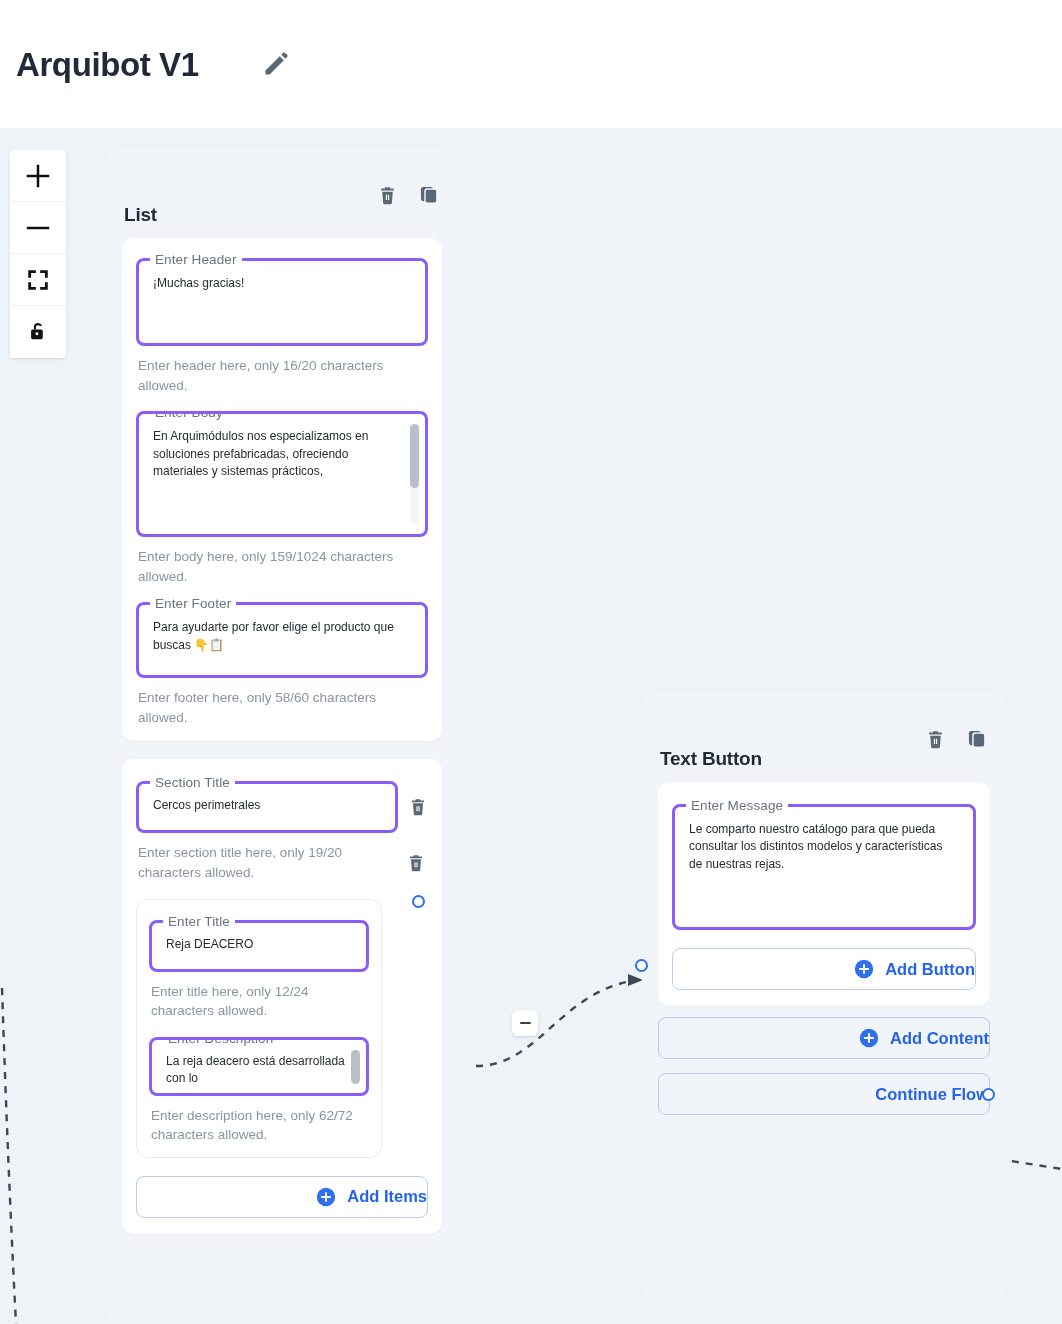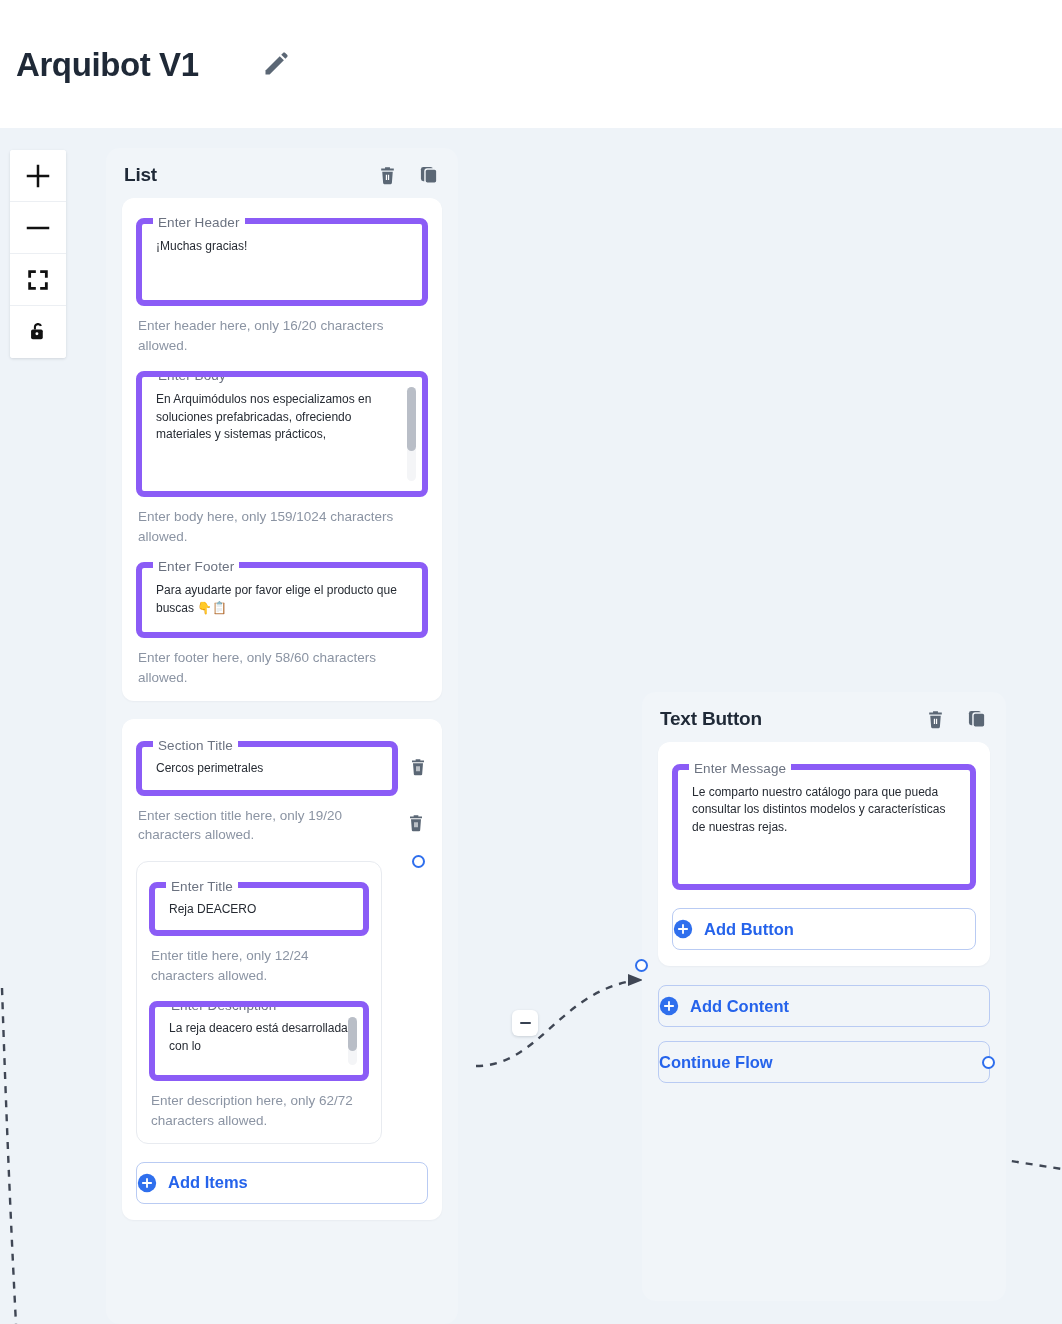--- a/index.html
+++ b/index.html
@@ -53,35 +53,36 @@
   .node {
     position: absolute; background: #f1f5f9; border-radius: 14px;
     z-index: 10;
   }
   .node-head {
     display: flex; align-items: center; padding: 16px 18px 12px 18px;
   }
   .node-title {
     font-size: 19px; font-weight: 700; color: #1f2937; flex: 1;
     letter-spacing: -0.2px;
+    margin-top: 40px;
   }
   .head-icons { display: flex; gap: 20px; align-items: center; }
   .icon-btn { cursor: pointer; display: flex; align-items: center; justify-content: center; }
 
   .node-body { padding: 0 16px 16px 16px; }
 
   .white-card {
     background: #ffffff; border-radius: 12px; padding: 16px 14px 10px 14px;
     box-shadow: 0 1px 2px rgba(15,23,42,0.04);
   }
 
   
   .field { position: relative; margin-top: 4px; }
   .field-box {
-    border: 6px solid #8b5cf6; border-radius: 8px;
+    border: 3px solid #8b5cf6; border-radius: 8px;
     padding: 14px 14px 12px 14px; background: #fff;
     position: relative;
   }
   .field-legend {
     position: absolute; top: -9px; left: 11px; background: #ffffff;
     padding: 0 5px; font-size: 13.5px; color: #6b7280; font-weight: 400;
     letter-spacing: 0.1px;
   }
   .field-val {
     font-size: 12px; color: #262b33; line-height: 1.45; word-wrap: break-word;
@@ -94,21 +95,21 @@
     position: absolute; right: 6px; top: 10px; bottom: 10px; width: 9px;
     border-radius: 5px; background: #f4f5f7;
   }
   .scroll-thumb {
     position: absolute; right: 6px; width: 9px; border-radius: 5px;
     background: #b9bec7;
   }
 
   
   .btn-outline {
-    display: flex; align-items: center; justify-content: flex-start; gap: 11px;
+    display: flex; align-items: center; justify-content: flex-end; gap: 11px;
     border: 1px solid #b9cbf3; border-radius: 8px; height: 42px;
     color: #2563eb; font-weight: 700; font-size: 16.5px; cursor: pointer;
     background: transparent; position: relative;
   }
   .btn-outline.onwhite { background: #ffffff; }
   .plus-circle { width: 20px; height: 20px; display: block; }
 
   
   .handle {
     width: 13px; height: 13px; border-radius: 50%;
@@ -256,21 +257,21 @@
 
             <div class="field">
               <div class="field-box" style="min-height:52px; padding-top:13px; padding-bottom:12px;">
                 <div class="field-legend">Enter Title</div>
                 <div class="field-val">Reja DEACERO</div>
               </div>
             </div>
             <div class="helper">Enter title here, only 12/24 characters allowed.</div>
 
             <div class="field" style="margin-top:16px;">
-              <div class="field-box" style="height:80px; overflow:hidden; padding-right:12px; padding-top:13px;">
+              <div class="field-box" style="height:59px; overflow:hidden; padding-right:12px; padding-top:13px;">
                 <div class="field-legend">Enter Description</div>
                 <div class="field-val">La reja deacero está desarrollada con lo</div>
                 <div class="scroll-track"></div>
                 <div class="scroll-thumb" style="top:10px; height:34px;"></div>
               </div>
             </div>
             <div class="helper">Enter description here, only 62/72 characters allowed.</div>
           </div>
 
           <div class="del-inline" style="right:16px; top:94px;">
@@ -331,21 +332,21 @@
 
           <div class="btn-outline onwhite" style="margin-top:18px;">
             <svg class="plus-circle" viewBox="0 0 24 24">
               <circle cx="12" cy="12" r="11" fill="#2f6fed"></circle>
               <path d="M10.9 6.2h2.2v11.6h-2.2z M6.2 10.9h11.6v2.2H6.2z" fill="#ffffff"></path>
             </svg>
             <span>Add Button</span>
           </div>
         </div>
 
-        <div class="btn-outline" style="margin-top:19px;">
+        <div class="btn-outline" style="margin-top:11px;">
           <svg class="plus-circle" viewBox="0 0 24 24">
             <circle cx="12" cy="12" r="11" fill="#2f6fed"></circle>
             <path d="M10.9 6.2h2.2v11.6h-2.2z M6.2 10.9h11.6v2.2H6.2z" fill="#ffffff"></path>
           </svg>
           <span>Add Content</span>
         </div>
 
         <div class="btn-outline" style="margin-top:14px;">
           <span>Continue Flow</span>
           <span class="handle" style="right:-6px; top:14px;"></span>

